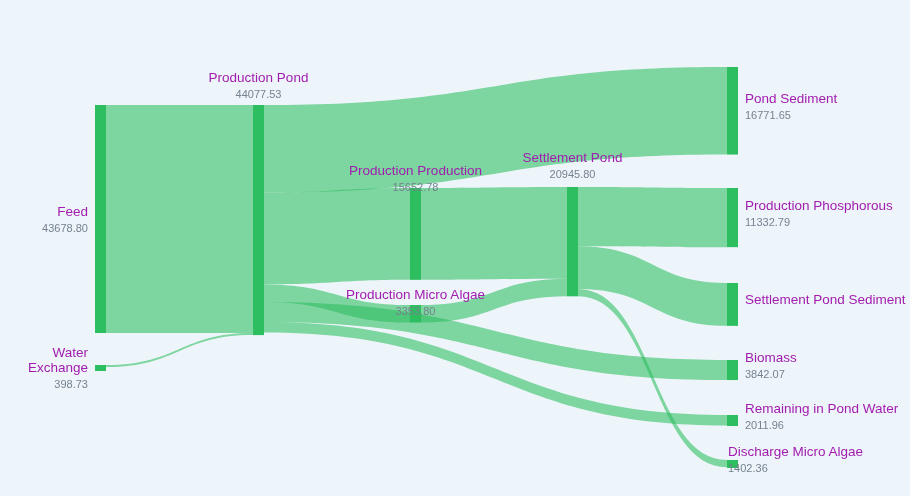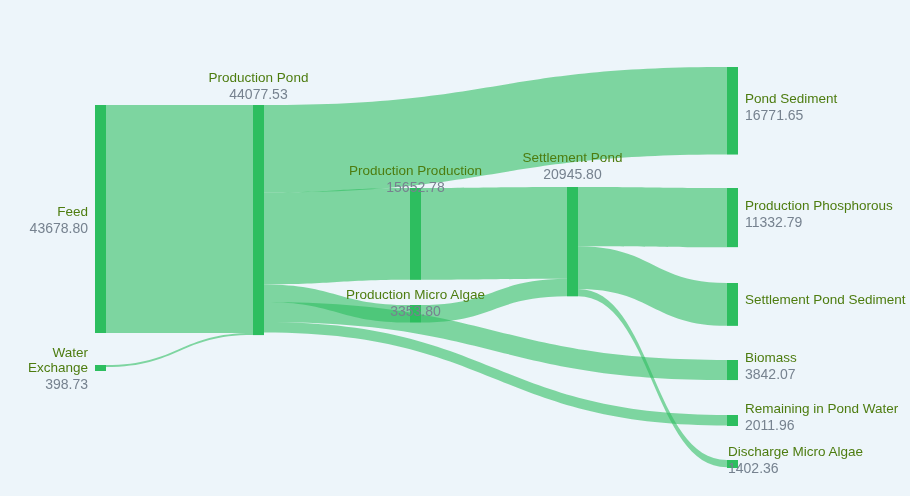--- a/index.html
+++ b/index.html
@@ -15,24 +15,24 @@
     background: #edf5fa;
   }
   .stage svg { position: absolute; left: 0; top: 0; }
   .node-label {
     position: absolute;
     pointer-events: none;
   }
   .node-name {
     font-size: 13.5px;
     line-height: 15px;
-    color: #4d7c0f;
+    color: #a21caf;
   }
   .node-value {
-    font-size: 14px;
+    font-size: 11px;
     line-height: 14px;
     color: #76828f;
     margin-top: 2px;
   }
   .side-left  { width: 92px;  text-align: right; }
   .side-top   { width: 140px; text-align: center; }
   .side-right { text-align: left; white-space: nowrap; }
 </style>
 </head>
 <body>

